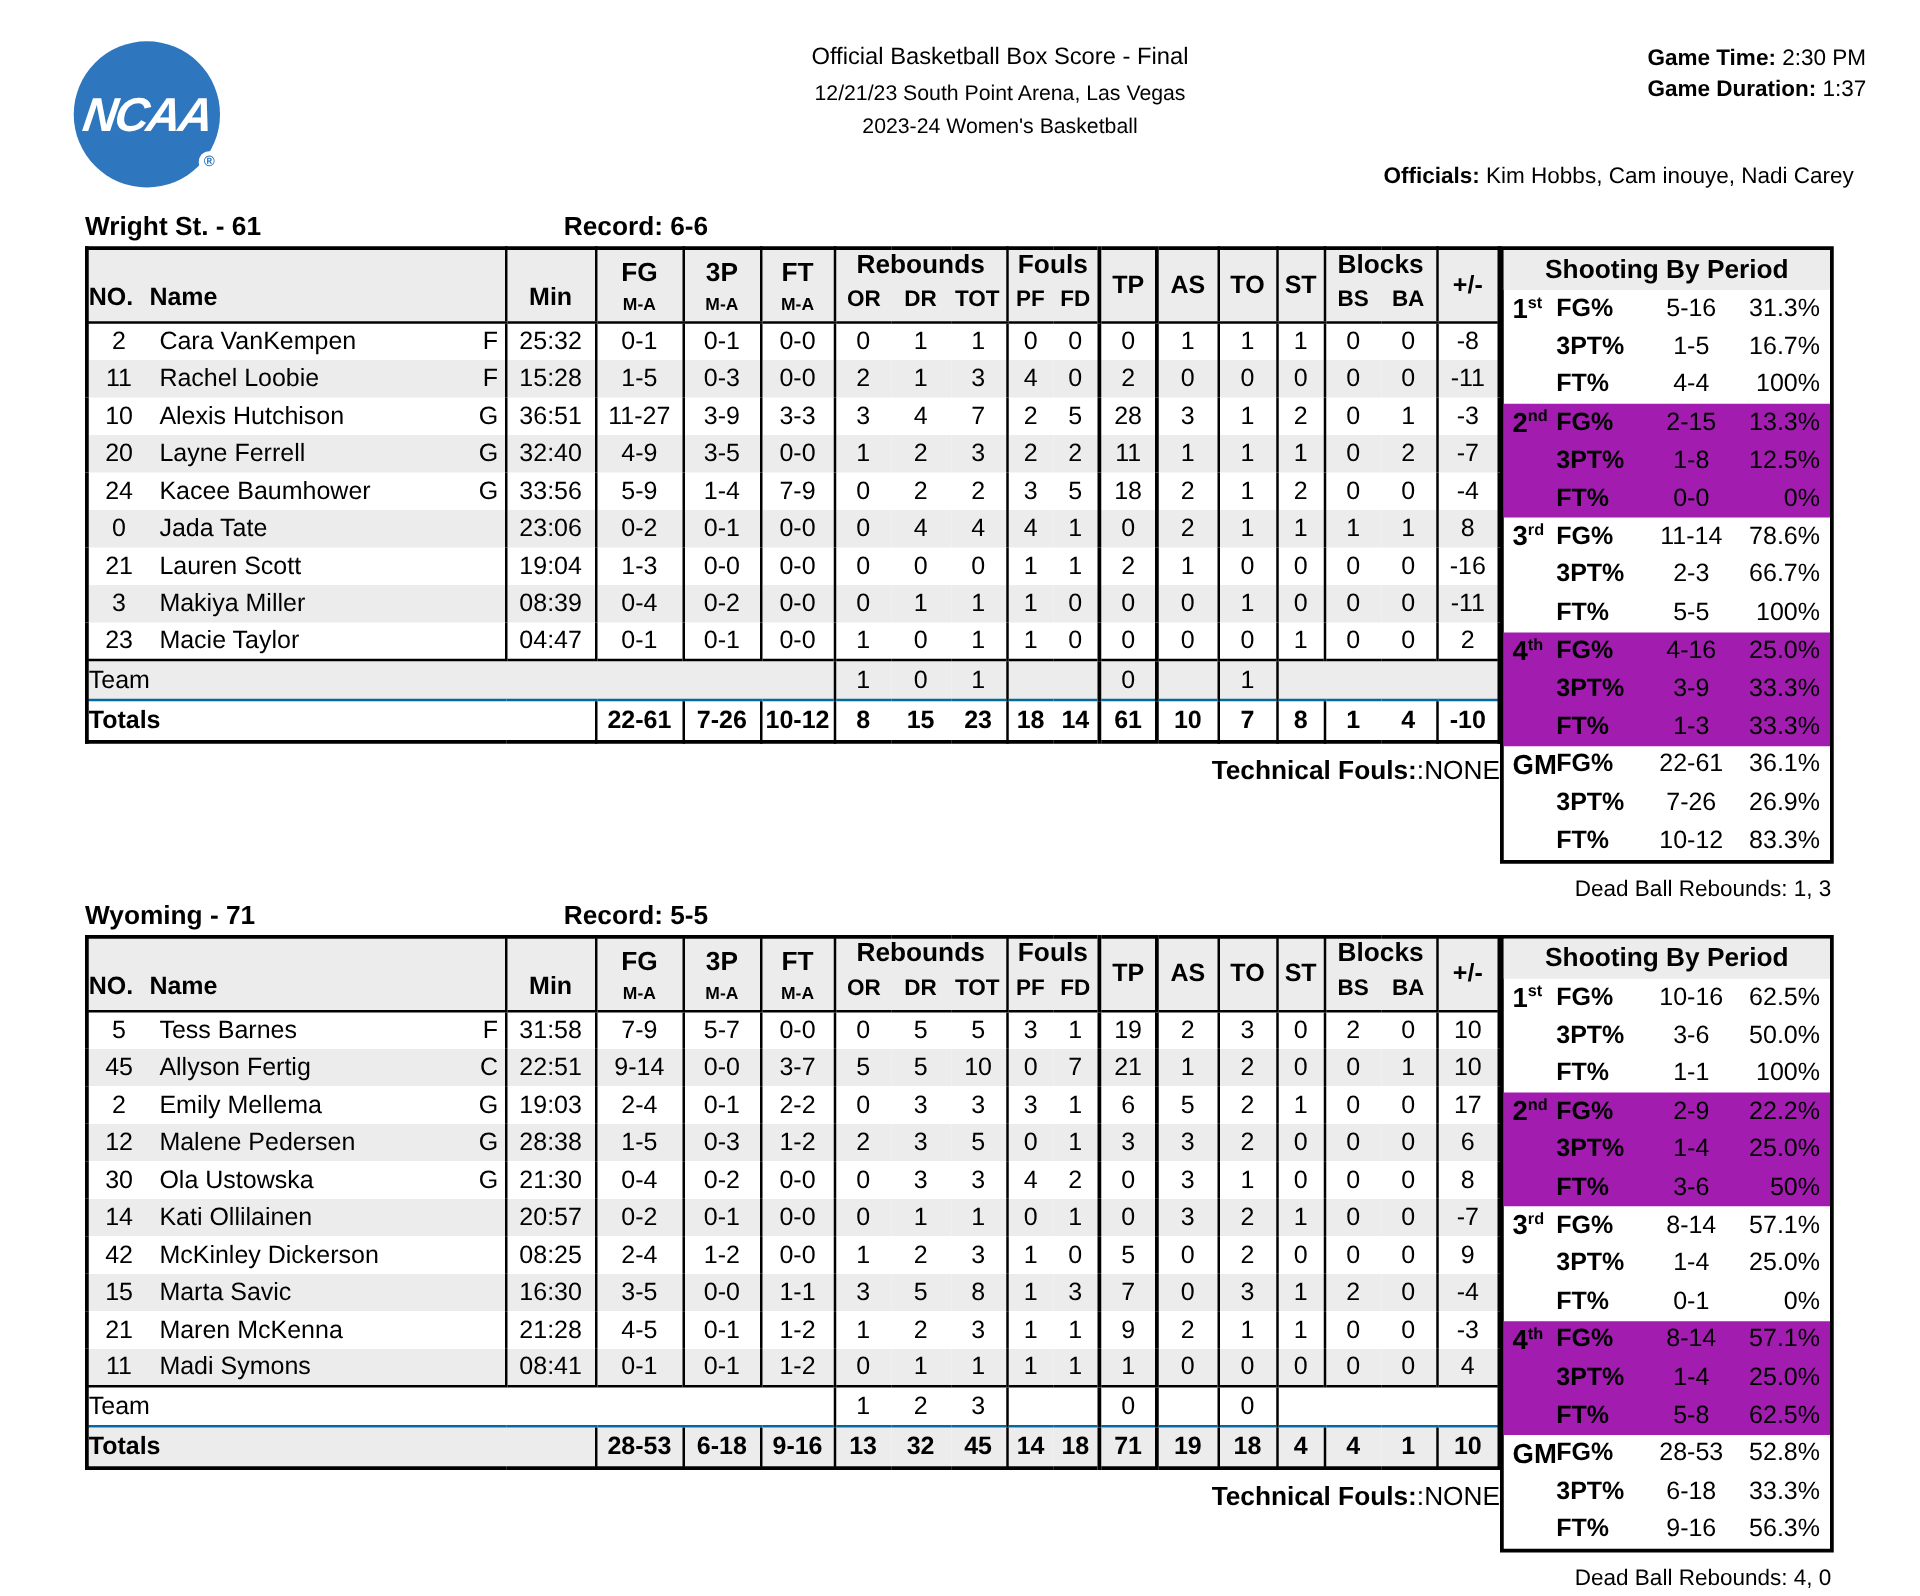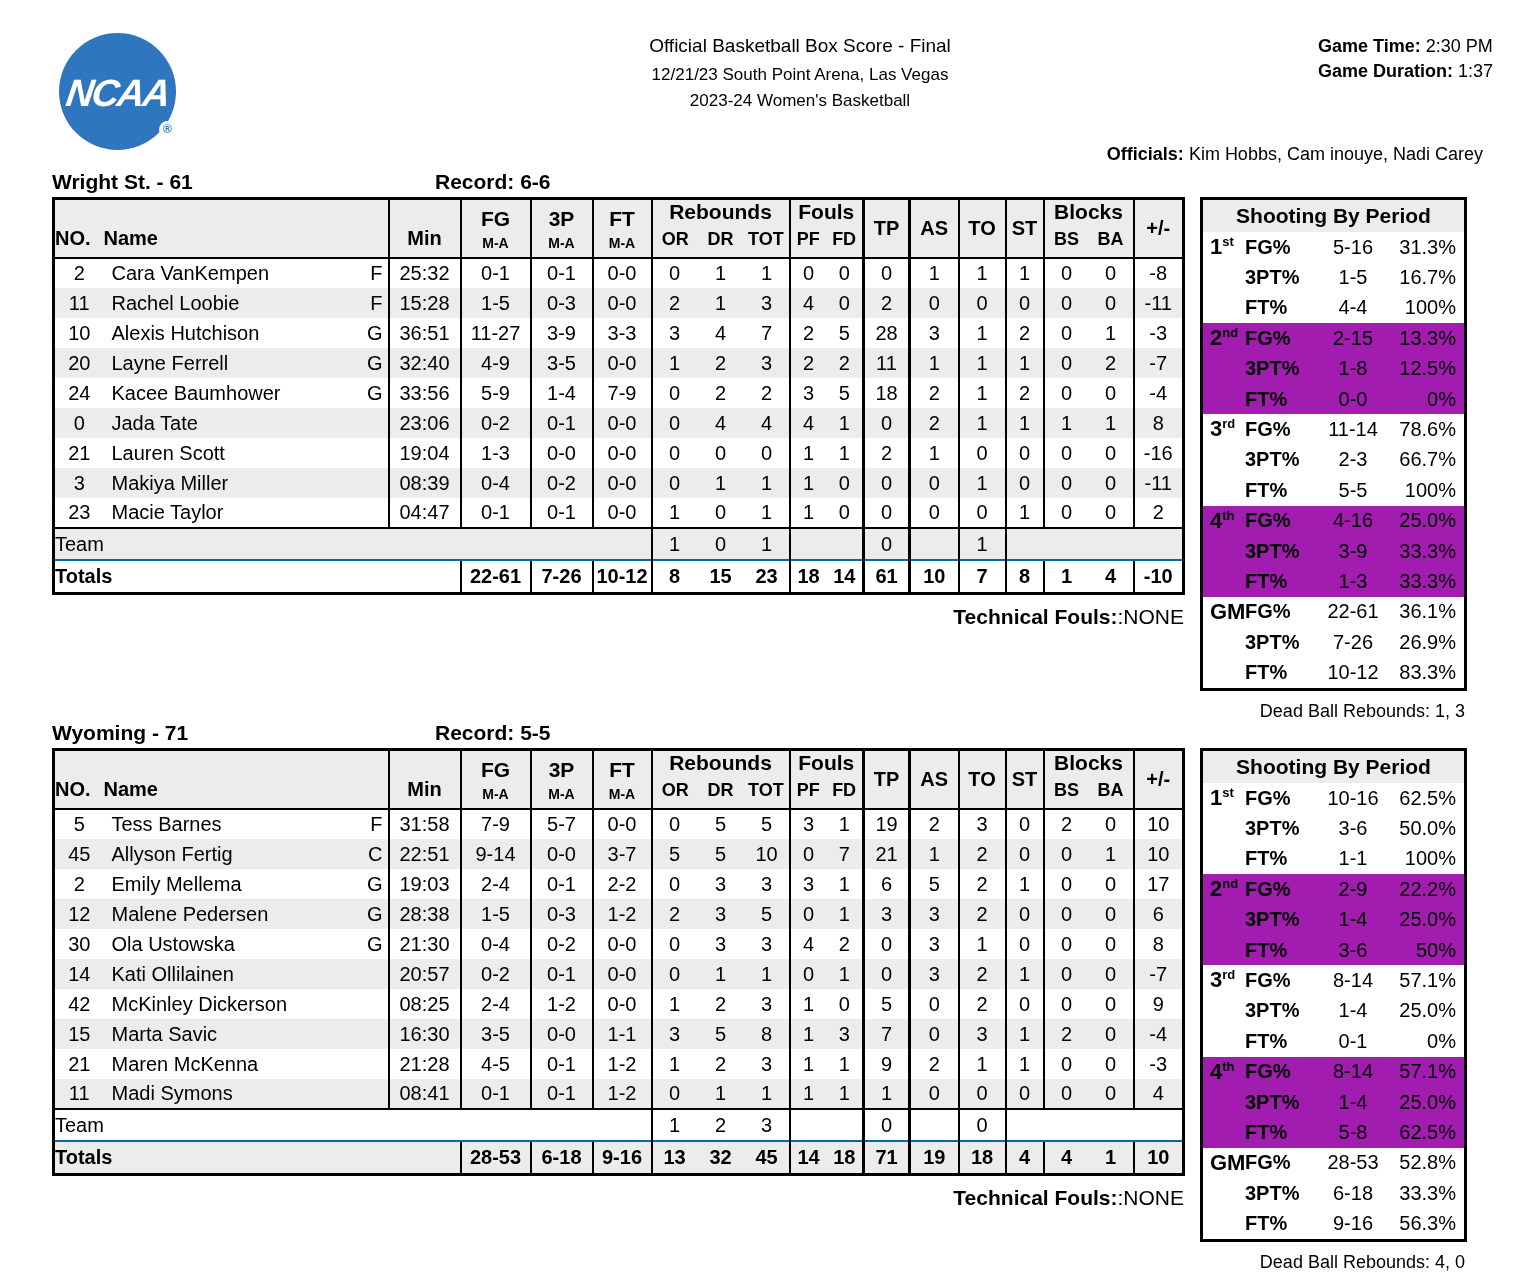--- a/index.html
+++ b/index.html
@@ -9,32 +9,32 @@
   
   .logo{position:absolute;left:59px;top:33px;width:117px;height:117px;border-radius:50%;background:#2e76bd}
   .logo .txt{position:absolute;left:0;right:0;top:39px;text-align:center;color:#fff;font-style:italic;font-weight:bold;font-size:38px;letter-spacing:-2px;transform:skewX(-8deg)}
   .logo .reg{position:absolute;right:0px;bottom:12px;width:17px;height:17px;background:#fff;border-radius:50%;color:#2e76bd;font-size:12px;line-height:17px;text-align:center;font-weight:bold}
   .center-head{position:absolute;left:468px;top:35px;width:664px;text-align:center}
   .center-head .l1{font-size:19px}
   .center-head .l2{font-size:27px;font-weight:bold;margin-top:5px}
   .center-head .l3{font-size:17px;margin-top:8px}
   .center-head .l4{font-size:17px;margin-top:6px}
   .gametime{position:absolute;left:1318px;top:34px;font-size:18px;line-height:25px}
-  .officials{position:absolute;right:53px;top:144px;font-size:18px}
+  .officials{position:absolute;right:53px;top:130px;font-size:18px}
   .b{font-weight:bold}
 
   
-  .team-section{position:absolute;left:52px;width:1415px}
+  .team-section{position:absolute;left:68px;width:1415px}
   #team-0{top:170px}
   #team-1{top:721px}
   .title-row{position:relative;height:27px;font-weight:bold;font-size:21px}
   .title-row .record{position:absolute;left:383px;top:0}
   .content{display:flex;align-items:flex-start}
   .left-col{width:1132px}
-  .right-col{width:267px;margin-left:16px}
+  .right-col{width:267px;margin-left:0}
   .tech{text-align:right;font-size:21px;margin-top:10px}
   .dead{text-align:right;font-size:18px;margin-top:10px;padding-right:2px}
 
   
   table.box{border-collapse:collapse;table-layout:fixed;width:1132px;border:3px solid #000}
   .box th,.box td{padding:0;font-size:20px;white-space:nowrap;overflow:hidden}
   .box thead th{background:#ececec;border-bottom:2px solid #000;font-weight:bold;vertical-align:bottom;height:59px}
   .box thead th.pb{padding-bottom:7px}
   .box thead th .g{font-size:21px;line-height:23px;margin-bottom:6px;text-align:center}
   .box thead th .s{font-size:14px;line-height:14px;margin-bottom:7px;text-align:center}

